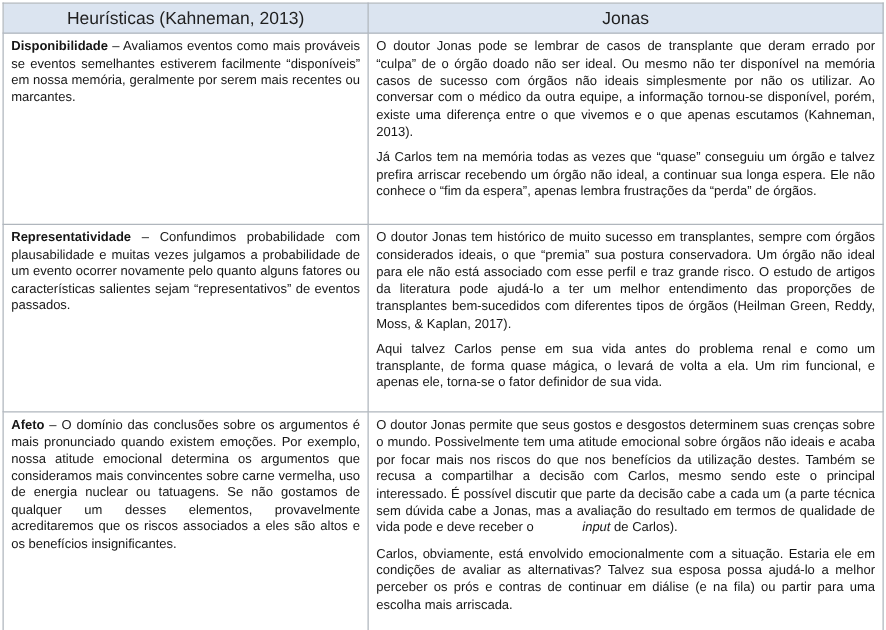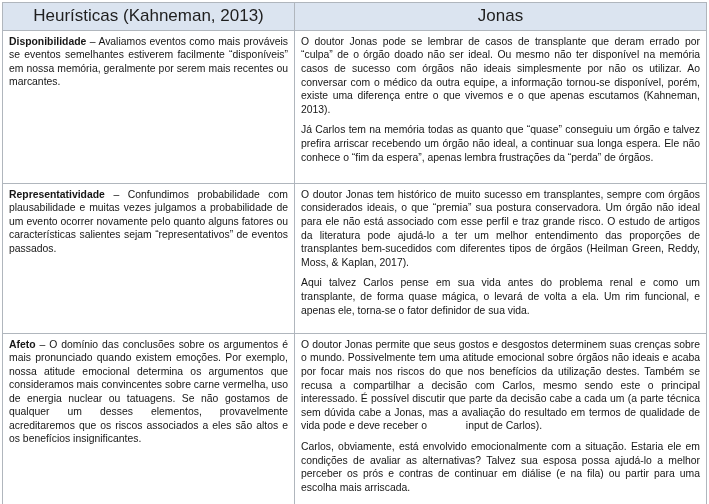--- a/index.html
+++ b/index.html
@@ -27,21 +27,21 @@
     margin: 2px 0 0 2px;
     border: 1px solid #b8bcc2;
   }
   table.heuristics-table col.col-heuristic { width: 292px; }
   table.heuristics-table col.col-case { width: 412px; }
 
   thead th {
     background: #dbe4f0;
     border: 1px solid #b0b6bd;
     font-family: "Liberation Sans", "DejaVu Sans", sans-serif;
-    font-size: 17px;
+    font-size: 14px;
     font-weight: normal;
     color: #1f1f1f;
     padding: 4px 4px 4px 4px;
     line-height: 1.1;
     height: 14px;
     vertical-align: middle;
   }
 
   tbody td {
     border: 1px solid #b0b6bd;
@@ -68,20 +68,21 @@
   td.cell-case p:last-child {
     margin-bottom: 0;
   }
   td.cell-heuristic p {
     margin: 0;
   }
   .term {
     font-weight: bold;
   }
   .italic {
+    font-style: italic;
     padding-left: 36px;
   }
   
   tr.row-1 td { height: 143px; margin-left: 44px; }
   tr.row-2 td { height: 140px; margin-top: 12px; }
   tr.row-3 td { height: 170px; }
 </style>
 </head>
 <body>
 
@@ -97,21 +98,21 @@
         <th>Jonas</th>
       </tr>
     </thead>
     <tbody>
       <tr class="row-1">
         <td class="cell-heuristic">
           <p><span class="term">Disponibilidade</span><span> – </span><span>Avaliamos eventos como mais prováveis se eventos semelhantes estiverem facilmente “disponíveis” em nossa memória, geralmente por serem mais recentes ou marcantes.</span></p>
         </td>
         <td class="cell-case">
           <p>O doutor Jonas pode se lembrar de casos de transplante que deram errado por “culpa” de o órgão doado não ser ideal. Ou mesmo não ter disponível na memória casos de sucesso com órgãos não ideais simplesmente por não os utilizar. Ao conversar com o médico da outra equipe, a informação tornou-se disponível, porém, existe uma diferença entre o que vivemos e o que apenas escutamos (Kahneman, 2013).</p>
-          <p>Já Carlos tem na memória todas as quanto que “quase” conseguiu um órgão e talvez prefira arriscar recebendo um órgão não ideal, a continuar sua longa espera. Ele não conhece o “fim da espera”, apenas lembra frustrações da “perda” de órgãos.</p>
+          <p>Já Carlos tem na memória todas as vezes que “quase” conseguiu um órgão e talvez prefira arriscar recebendo um órgão não ideal, a continuar sua longa espera. Ele não conhece o “fim da espera”, apenas lembra frustrações da “perda” de órgãos.</p>
         </td>
       </tr>
       <tr class="row-2">
         <td class="cell-heuristic">
           <p><span class="term">Representatividade</span><span> – </span><span>Confundimos probabilidade com plausabilidade e muitas vezes julgamos a probabilidade de um evento ocorrer novamente pelo quanto alguns fatores ou características salientes sejam “representativos” de eventos passados.</span></p>
         </td>
         <td class="cell-case">
           <p>O doutor Jonas tem histórico de muito sucesso em transplantes, sempre com órgãos considerados ideais, o que “premia” sua postura conservadora. Um órgão não ideal para ele não está associado com esse perfil e traz grande risco. O estudo de artigos da literatura pode ajudá-lo a ter um melhor entendimento das proporções de transplantes bem-sucedidos com diferentes tipos de órgãos (Heilman Green, Reddy, Moss, &amp; Kaplan, 2017).</p>
           <p>Aqui talvez Carlos pense em sua vida antes do problema renal e como um transplante, de forma quase mágica, o levará de volta a ela. Um rim funcional, e apenas ele, torna-se o fator definidor de sua vida.</p>
         </td>

